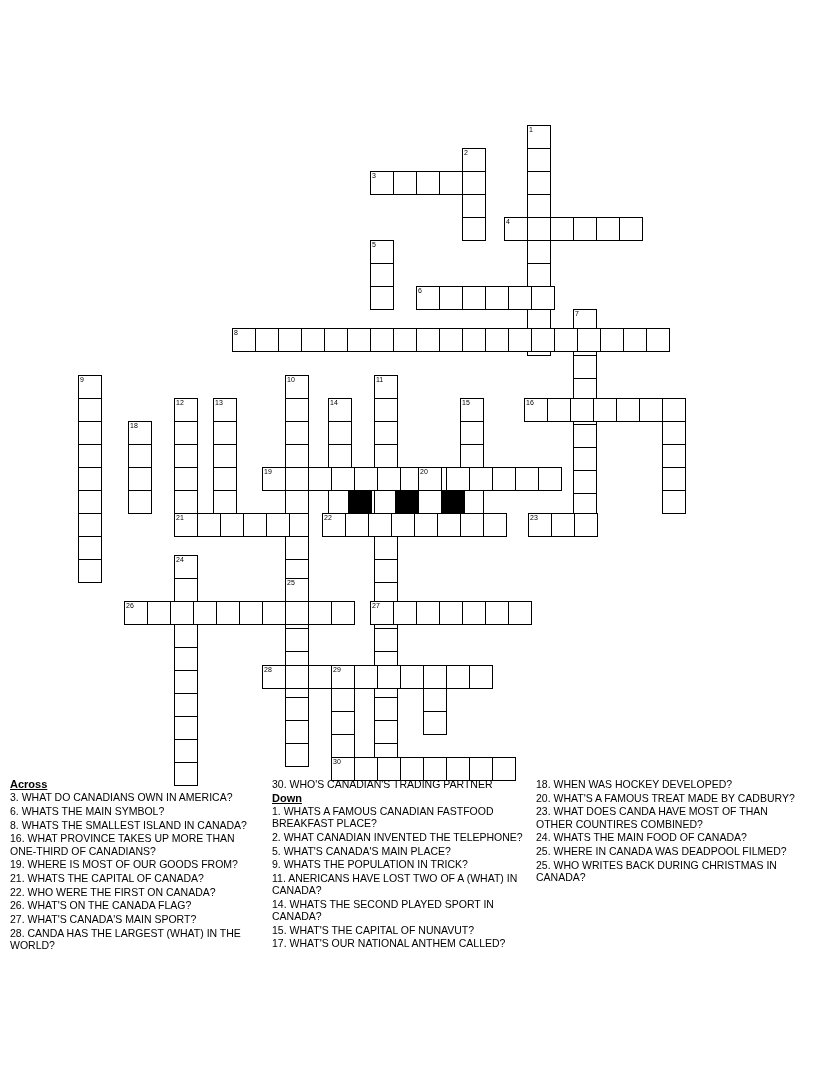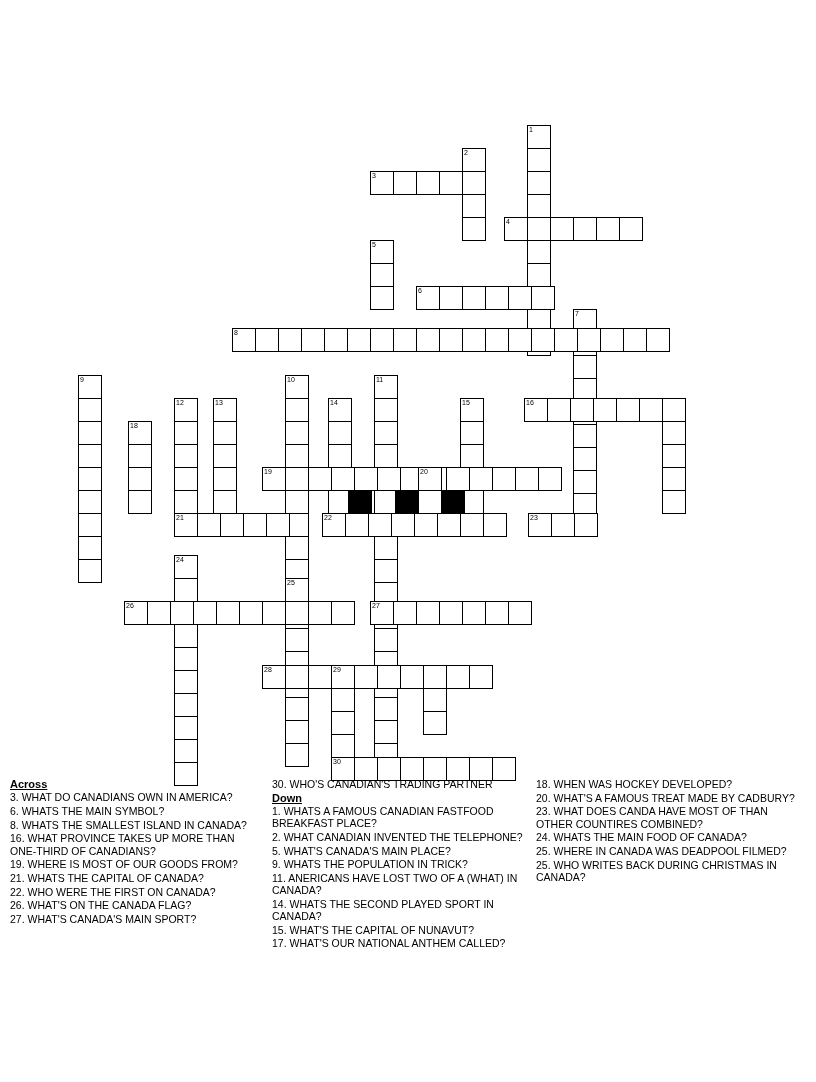--- a/index.html
+++ b/index.html
@@ -388,20 +388,21 @@
       <div id="across-col1">
           <div class="clue"><b>3. </b><span>WHAT DO CANADIANS OWN IN AMERICA?</span></div>
           <div class="clue"><b>6. </b><span>WHATS THE MAIN SYMBOL?</span></div>
           <div class="clue"><b>8. </b><span>WHATS THE SMALLEST ISLAND IN CANADA?</span></div>
           <div class="clue"><b>16. </b><span>WHAT PROVINCE TAKES UP MORE THAN ONE-THIRD OF CANADIANS?</span></div>
           <div class="clue"><b>19. </b><span>WHERE IS MOST OF OUR GOODS FROM?</span></div>
           <div class="clue"><b>21. </b><span>WHATS THE CAPITAL OF CANADA?</span></div>
           <div class="clue"><b>22. </b><span>WHO WERE THE FIRST ON CANADA?</span></div>
           <div class="clue"><b>26. </b><span>WHAT'S ON THE CANADA FLAG?</span></div>
           <div class="clue"><b>27. </b><span>WHAT'S CANADA'S MAIN SPORT?</span></div>
+          <div class="clue"><b>28. </b><span>CANDA HAS THE LARGEST (WHAT) IN THE WORLD?</span></div>
         </div>
     </div>
     <div class="col col2">
       <div id="across-col2">
           <div class="clue"><b>30. </b><span>WHO'S CANADIAN'S TRADING PARTNER</span></div>
         </div>
       <div class="heading">Down</div>
       <div id="down-col2">
           <div class="clue"><b>1. </b><span>WHATS A FAMOUS CANADIAN FASTFOOD BREAKFAST PLACE?</span></div>
           <div class="clue"><b>2. </b><span>WHAT CANADIAN INVENTED THE TELEPHONE?</span></div>

